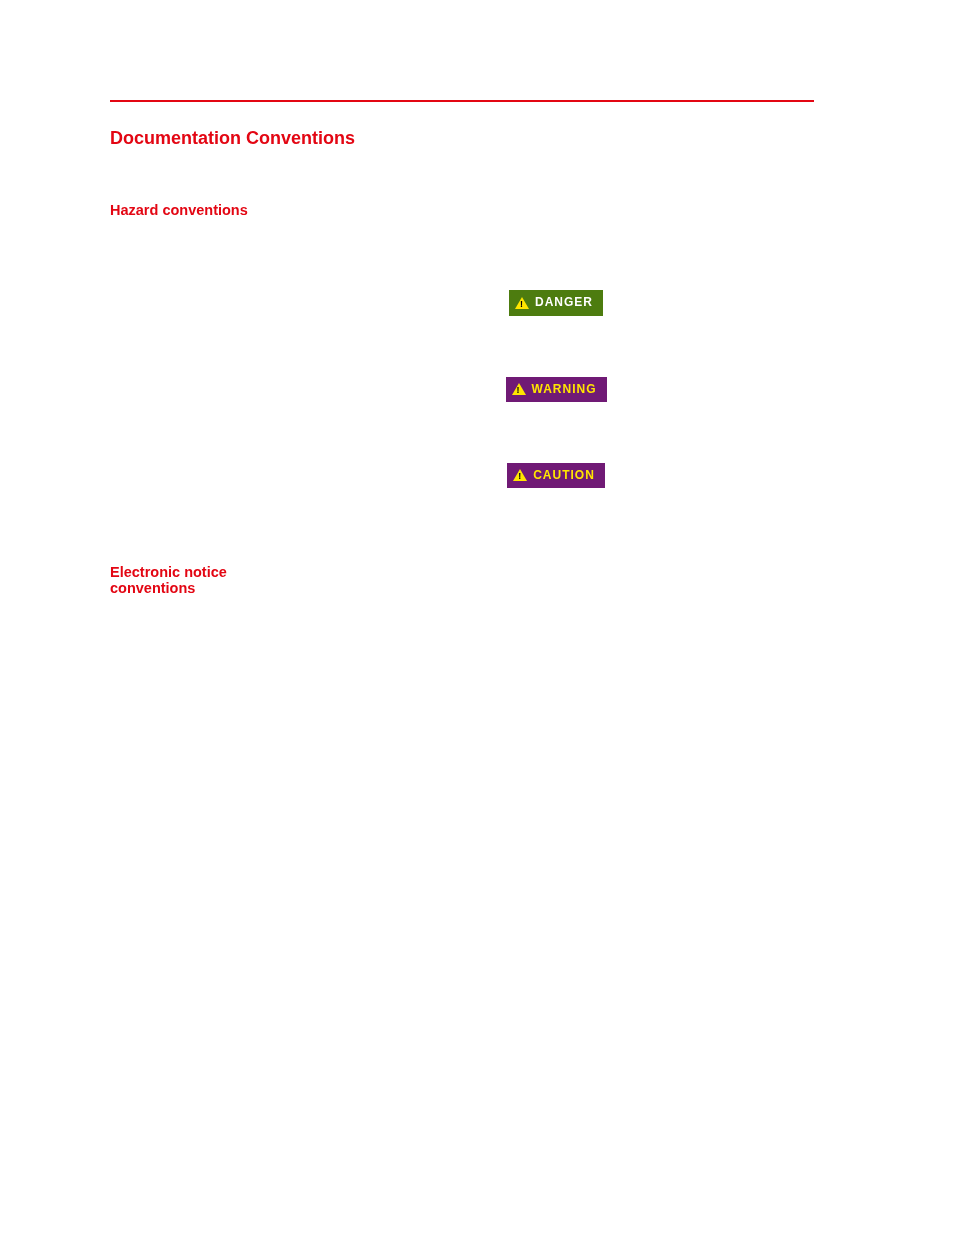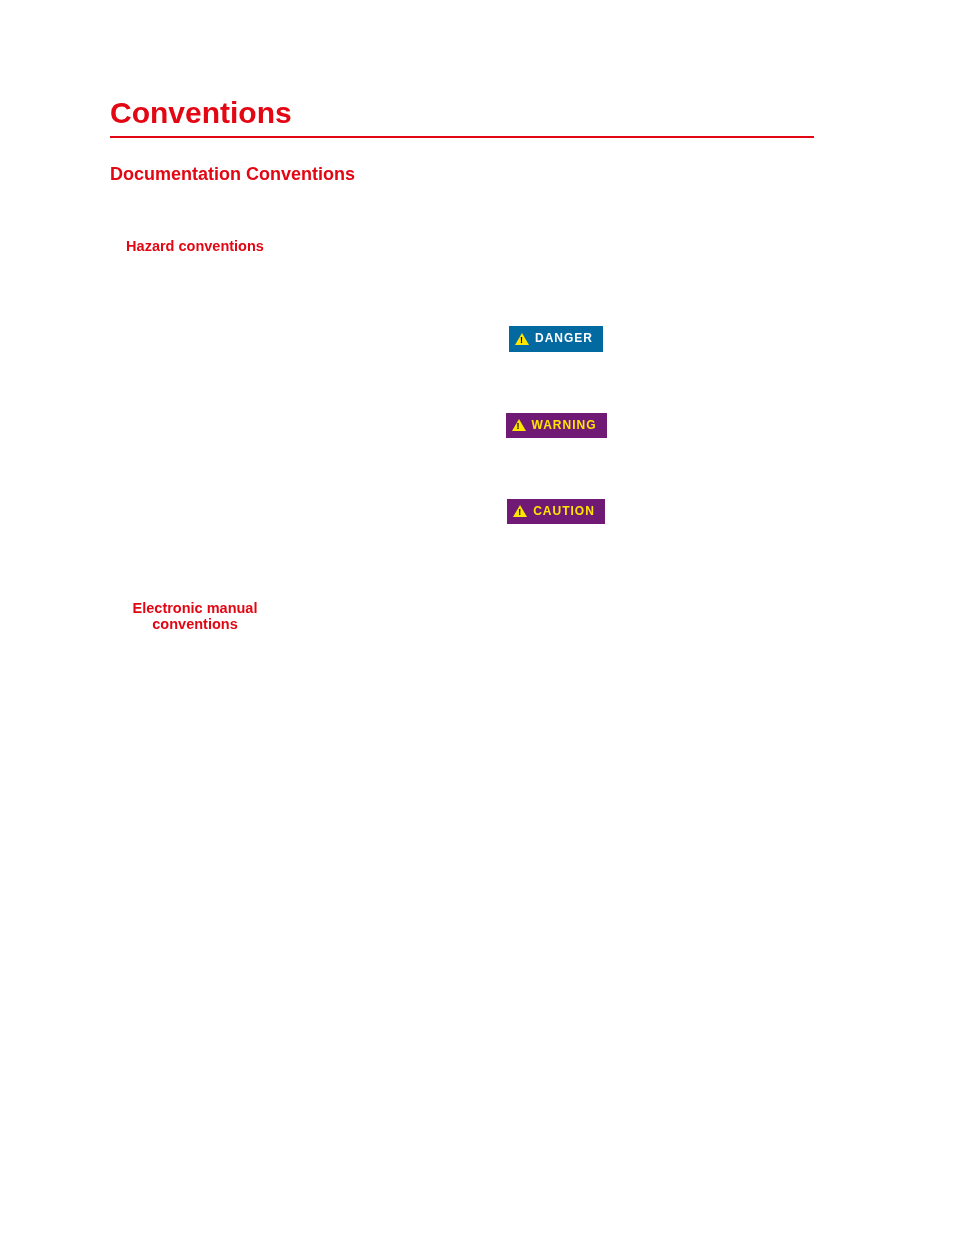--- a/index.html
+++ b/index.html
@@ -43,21 +43,21 @@
   .row {
     display: flex;
     flex-direction: row;
     align-items: flex-start;
     gap: 18px;
     margin-bottom: 8px;
   }
   .side {
     width: 170px;
     flex: 0 0 170px;
-    text-align: center;
+    text-align: left;
     color: #e30613;
     font-weight: 700;
     font-size: 14.5px;
     padding-top: 1px;
   }
   .body {
     flex: 1;
     font-size: 12px;
     line-height: 1.45;
     color: #fff;
@@ -73,21 +73,21 @@
     background: #701a75;
     color: #ffe600;
     font-weight: 800;
     font-size: 12px;
     letter-spacing: 1px;
     padding: 4px 10px 4px 6px;
     gap: 6px;
     font-family: Arial, Helvetica, sans-serif;
   }
   .badge.danger .txt { color: #fff; }
-  .badge.danger { background:#0369a1; color:#fff; }
+  .badge.danger { background:#4d7c0f; color:#fff; }
   .badge .tri {
     width: 0; height: 0;
     border-left: 7px solid transparent;
     border-right: 7px solid transparent;
     border-bottom: 12px solid #ffe600;
     position: relative;
   }
   .badge .tri::after{
     content:"!";
     position:absolute;
@@ -122,21 +122,20 @@
     left:110px;
     bottom:44px;
     font-size:10px;
     color:#fff;
   }
 </style>
 </head>
 <body>
 
 <div class="page">
-  <h1 class="chapter">Conventions</h1>
   <div class="rule"></div>
 
   <h2 class="section">Documentation Conventions</h2>
 
   <p class="intro">To help you find and understand information, the following conventions are used in this manual.</p>
 
   <div class="row">
     <div class="side">Hazard conventions</div>
     <div class="body">
       <p>Hazard notices are used in this publication to alert you to circumstances that can cause damage to the equipment or injury to personnel.</p>
@@ -167,21 +166,21 @@
       <div class="hazard-text" style="margin-bottom:12px">Indicates situations that could result in moderate injury to personnel or damage to the equipment if proper procedures are not followed.</div>
     </div>
   </div>
 
 
   <div style="height:14px"></div>
 
 
 
   <div class="row">
-    <div class="side">Electronic manual conventions</div>
+    <div class="side">Electronic notice conventions</div>
     <div class="body">
       <p>
         <span>In addition to traditional bookmarks available in the navigation panel on the left side of Adobe Acrobat Reader</span><sup>®</sup><span>, several electronic conventions are used in this online manual to help you find information.</span>
       </p>
       <p>
         <span>Table-of-content and index entries, blue </span><span class="link">underlined</span><span> cross-references, and blue page numbers appearing on modular SLS pages are links to the referenced locations in the manual that you can use to navigate to that location.</span>
       </p>
       <p>Click an online link once to go to the referenced location.</p>
     </div>
   </div>

